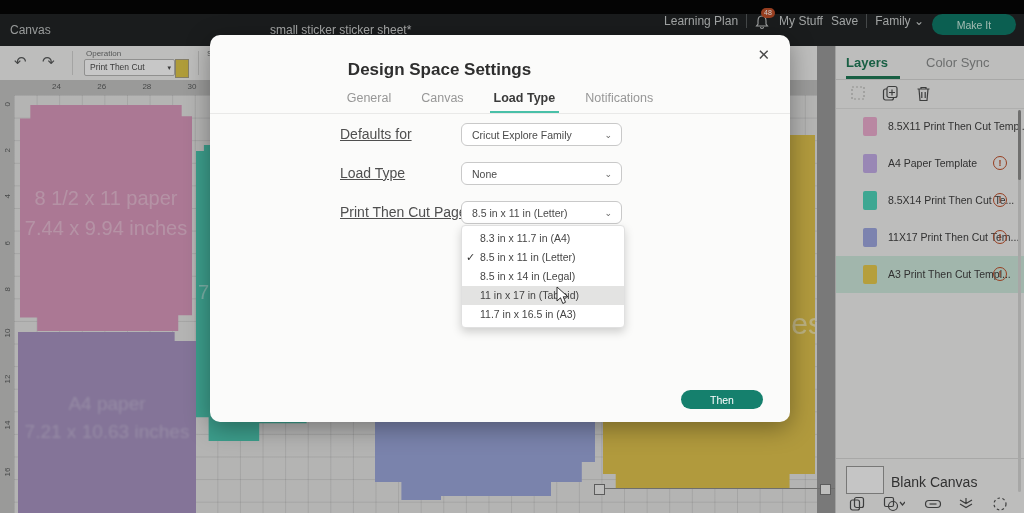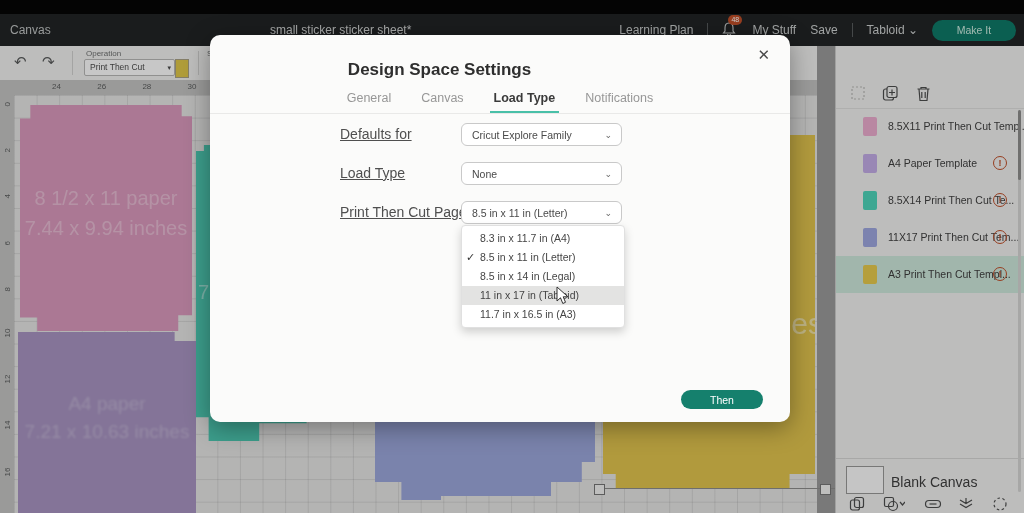--- a/index.html
+++ b/index.html
@@ -4,21 +4,21 @@
 <style>
   html,body{margin:0;padding:0;}
   body{width:1024px;height:513px;position:relative;overflow:hidden;
        font-family:"Liberation Sans","DejaVu Sans",sans-serif;background:#b0b0af;}
   .abs{position:absolute;}
   
   .letterbox{left:0;top:0;width:1024px;height:14px;background:#060606;}
   .navbar{left:0;top:14px;width:1024px;height:32px;background:#222526;color:#cfd2d2;font-size:12px;}
   .nav-canvas{left:10px;top:0;line-height:32px;color:#c2c5c5;}
   .nav-title{left:270px;top:0;line-height:32px;color:#d6d8d8;}
-  .nav-right{right:8px;top:0;height:32px;display:flex;align-items:center;gap:14px;}
+  .nav-right{right:8px;top:0;height:32px;display:flex;gap:8px;}
   .nav-sep{width:1px;height:14px;background:#595d5e;}
   .bell-wrap{position:relative;width:16px;height:18px;}
   .badge{position:absolute;top:-6px;left:6px;background:#c2502a;color:#fff;font-size:7px;
          border-radius:6px;padding:1px 3px;line-height:8px;}
   .makeit{background:#0f7a68;color:#cdeee2;border:none;border-radius:11px;width:84px;height:21px;
           font-size:10.5px;font-family:inherit;}
   
   .cv-toolbar{left:0;top:46px;width:835px;height:34px;background:#f2f2f1;color:#4e5050;}
   .tb-ic{font-size:15px;color:#5a5c5c;top:7px;}
   .tb-div{width:1px;height:24px;background:#d2d2d1;top:5px;}
@@ -115,21 +115,21 @@
     <span class="nav-sep"></span>
     <span class="bell-wrap">
       <svg width="14" height="16" viewBox="0 0 14 16">
           <path d="M7 2 C4 2 3 4 3 7 L3 10 L1.5 12 L12.5 12 L11 10 L11 7 C11 4 10 2 7 2 Z M5.5 13 a1.5 1.5 0 0 0 3 0" fill="none" stroke="#cfd2d2" stroke-width="1.1"></path>
         </svg>
       <span class="badge">48</span>
     </span>
     <span>My Stuff</span>
     <span>Save</span>
     <span class="nav-sep"></span>
-    <span><span>Tabloid</span> <span>⌄</span></span>
+    <span><span>Family</span> <span>⌄</span></span>
     <button class="makeit">Make It</button>
   </div>
 </div>
 
 <div class="abs cv-toolbar">
   <span class="abs tb-ic" style="left:14px;">↶</span>
   <span class="abs tb-ic" style="left:42px;">↷</span>
   <span class="abs tb-div" style="left:72px;"></span>
   <span class="abs op-label" style="left:86px;">Operation</span>
   <span class="abs op-select">
@@ -197,20 +197,25 @@
 </div>
 <div class="abs shape shape-blue"></div>
 <div class="abs shape shape-yellow">
   <span class="frag">inches</span>
 </div>
 <div class="abs sel-line"></div>
 <div class="abs sel-handle" style="left:594px;top:484px;"></div>
 <div class="abs sel-handle" style="left:820px;top:484px;"></div>
 
 <div class="abs sidebar">
+  <div class="abs sb-tabs">
+    <span class="abs sb-tab-active">Layers</span>
+    <span class="abs sb-tab-underline"></span>
+    <span class="abs sb-tab">Color Sync</span>
+  </div>
   <div class="abs sb-icons">
     <svg style="left:14px;" width="16" height="16" viewBox="0 0 16 16">
         <rect x="2" y="2" width="12" height="12" fill="none" stroke="#b9b9b8" stroke-width="1.2" stroke-dasharray="2 2"></rect>
       </svg>
     <svg style="left:46px;" width="17" height="17" viewBox="0 0 17 17">
         <rect x="1.5" y="4" width="10" height="11" rx="2" fill="none" stroke="#4e4f4f" stroke-width="1.2"></rect>
         <rect x="5" y="1.5" width="10" height="11" rx="2" fill="#f2f2f1" stroke="#4e4f4f" stroke-width="1.2"></rect>
         <path d="M10 4.5 v6 M7 7.5 h6" stroke="#4e4f4f" stroke-width="1.2"></path>
       </svg>
     <svg style="left:80px;" width="15" height="17" viewBox="0 0 15 17">

